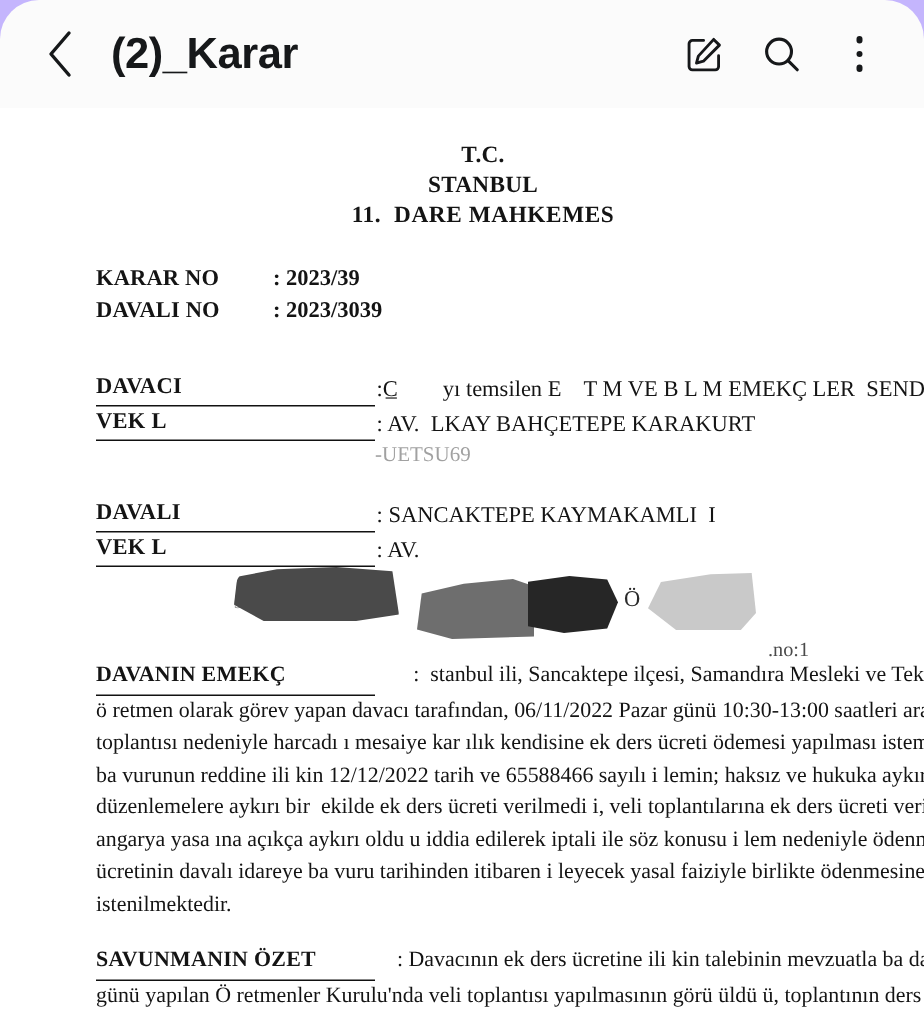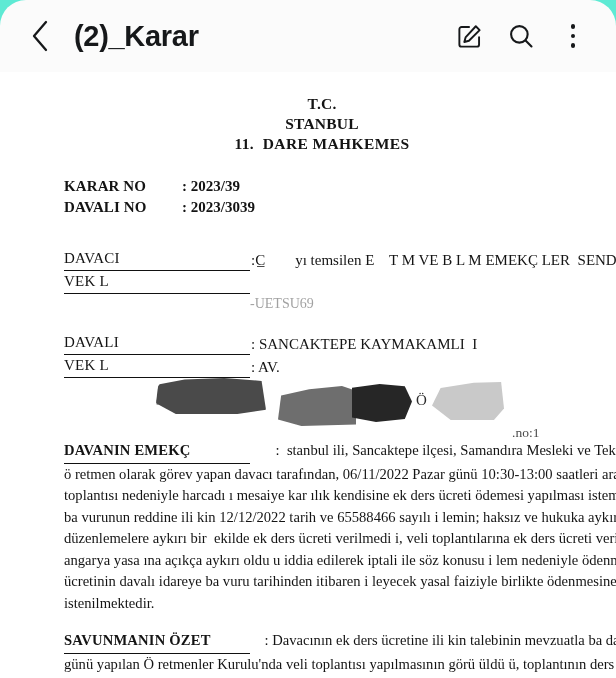--- a/index.html
+++ b/index.html
@@ -9,21 +9,21 @@
     height: 678px;
     overflow: hidden;
     background: #ffffff;
     font-family: "Liberation Serif", serif;
   }
 
   .app {
     position: relative;
     width: 616px;
     height: 678px;
-    background: #5eead4;
+    background: #c4b5fd;
     overflow: hidden;
   }
 
   
   .appbar {
     position: relative;
     height: 72px;
     background: #fbfbfb;
     border-top-left-radius: 26px;
     border-top-right-radius: 26px;
@@ -130,21 +130,21 @@
   
   .parties { margin-top: 30px; font-size: 15px; }
 
   .party-row {
     display: flex;
     align-items: flex-end;
     white-space: pre;
     line-height: 21px;
   }
   .party-label {
-    font-weight: 400;
+    font-weight: 700;
     width: 186px;
     flex: none;
     border-bottom: 1.6px solid #111;
     padding-bottom: 1px;
     letter-spacing: 0.2px;
   }
   .party-value { font-weight: 400; padding-left: 1px; }
 
   .party-sub {
     padding-left: 186px;
@@ -264,20 +264,21 @@
 
       <div class="parties">
 
         <div class="party-row">
           <span class="party-label">DAVACI</span>
           <span class="party-value">:C̲        yı temsilen E    T M VE B L M EMEKÇ LER  SEND KA</span>
         </div>
 
         <div class="party-row">
           <span class="party-label">VEK L</span>
+          <span class="party-value">: AV.  LKAY BAHÇETEPE KARAKURT</span>
         </div>
 
         <div class="party-sub">-UETSU69</div>
 
         <div class="parties-gap"></div>
 
         <div class="party-row">
           <span class="party-label">DAVALI</span>
           <span class="party-value">: SANCAKTEPE KAYMAKAMLI  I</span>
         </div>

